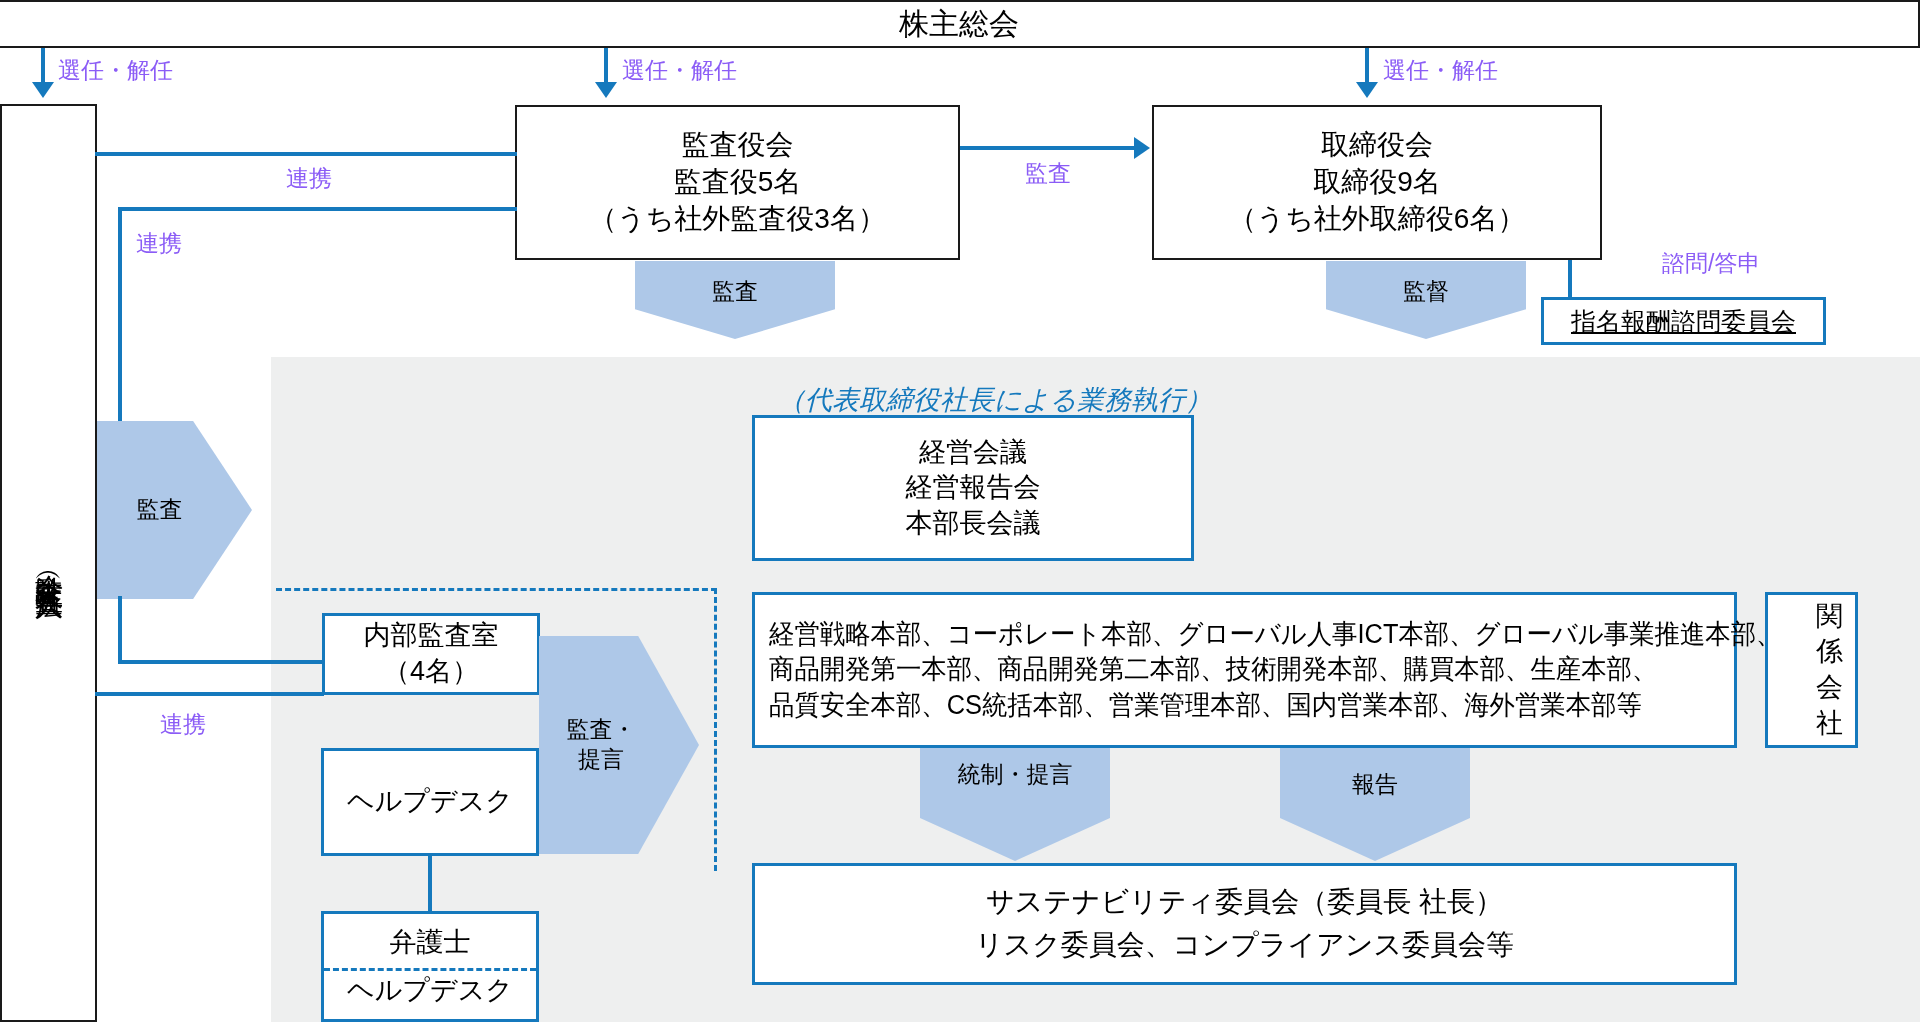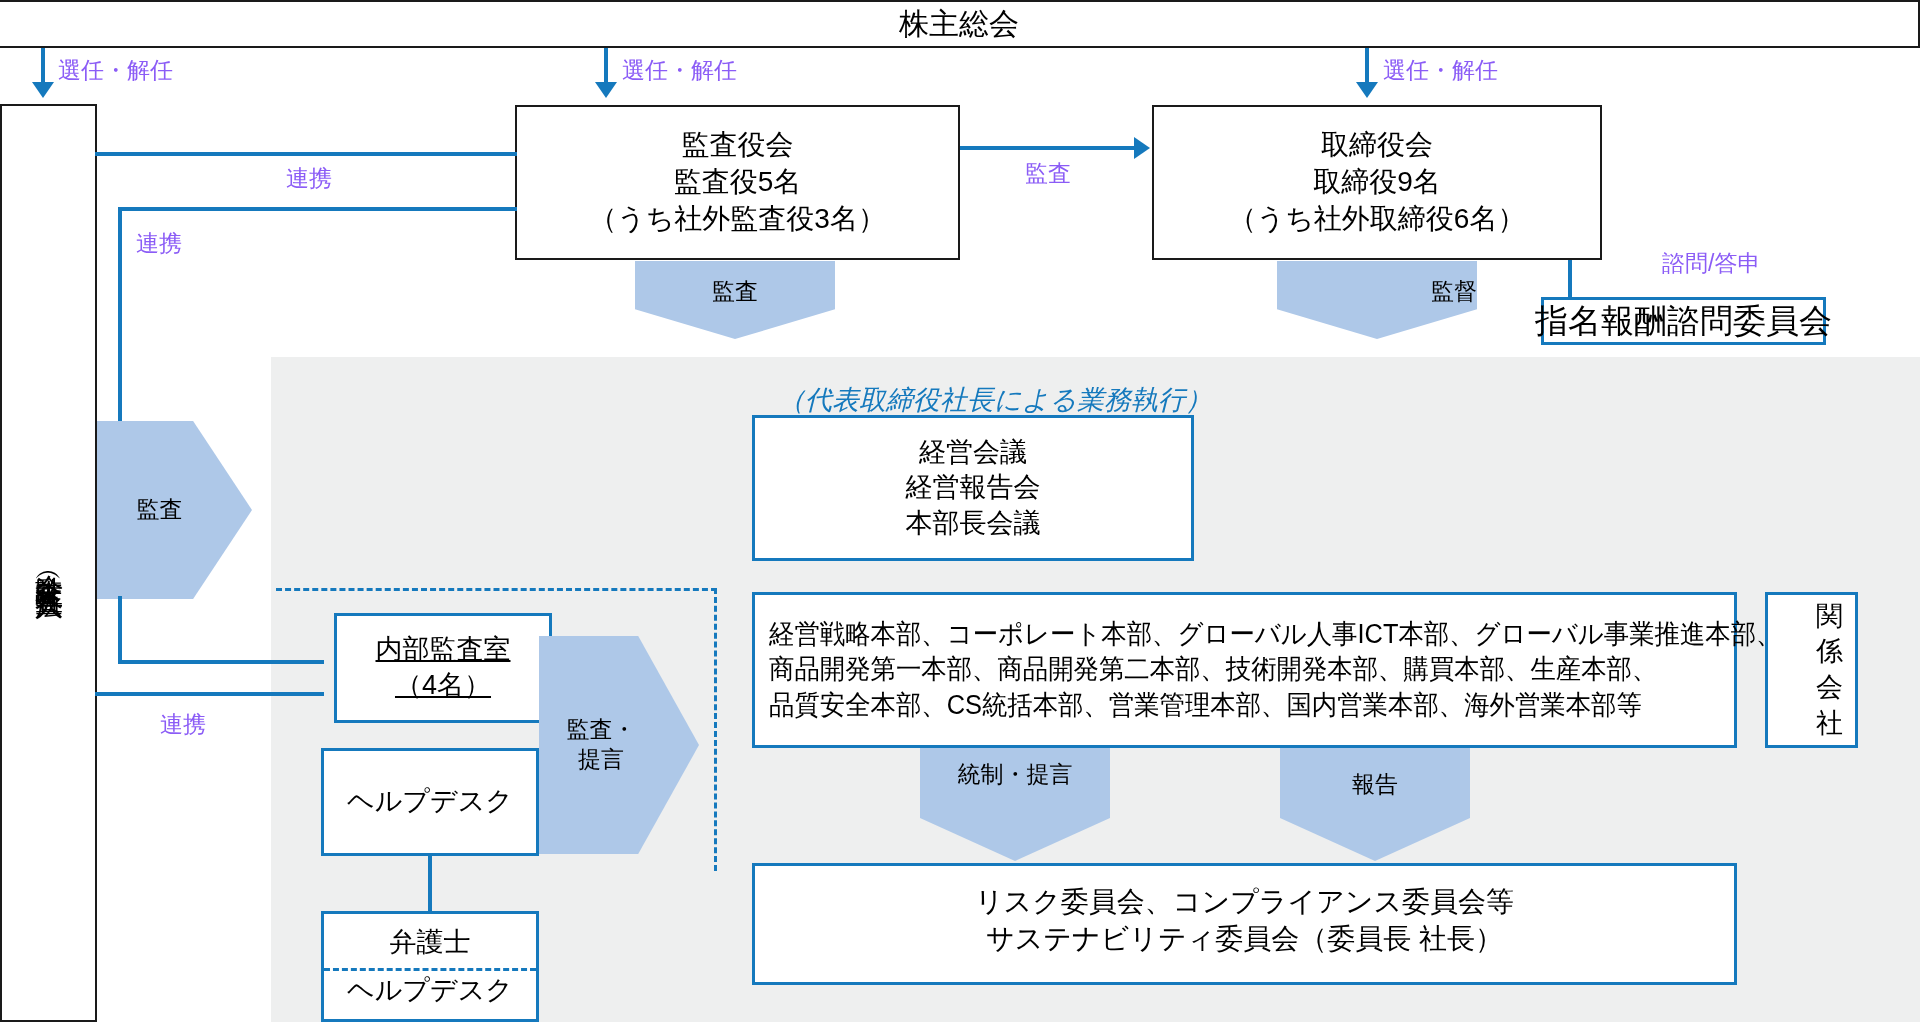--- a/index.html
+++ b/index.html
@@ -38,21 +38,21 @@
   .arrow-right{position:absolute;width:0;height:0;
       border-top:11px solid transparent;border-bottom:11px solid transparent;
       border-left:16px solid #1579bd;}
 
   
   .chev{position:absolute;background:#aec8e8;display:flex;align-items:center;
         justify-content:center;text-align:center;font-size:23px;line-height:1.3;}
   .chev-down{clip-path:polygon(0 0,100% 0,100% 62%,50% 100%,0 62%);}
   .chev-right{clip-path:polygon(0 0,62% 0,100% 50%,62% 100%,0 100%);}
   .t23{font-size:23px;}
-  .t25{font-size:33px;}
+  .t25{font-size:25px;text-decoration:underline;}
   .t27{font-size:27px;}
   .t28{font-size:28px;}
   .t30{font-size:30px;}
   .cond{transform:scaleX(.94);transform-origin:center;}
   .nowrap{white-space:nowrap;}
 </style>
 </head>
 <body>
 
 <div id="stage">
@@ -99,21 +99,21 @@
   <div class="lbl t23" style="left:136px;top:228px;">連携</div>
 
   <div class="ln" style="left:960px;top:146px;width:176px;height:4px;"></div>
   <div class="arrow-right" style="left:1134px;top:137px;"></div>
   <div class="lbl t23" style="left:1025px;top:158px;">監査</div>
 
   <div class="chev chev-down" style="left:635px;top:261px;width:200px;height:78px;">
     <span style="margin-bottom:16px;">監査</span>
   </div>
 
-  <div class="chev chev-down" style="left:1277px;top:261px;width:200px;height:78px;justify-content:flex-end;">
+  <div class="chev chev-down" style="left:1326px;top:261px;width:200px;height:78px;">
     <span style="margin-bottom:16px;">監督</span>
   </div>
 
   <div class="ln" style="left:1568px;top:260px;width:4px;height:40px;"></div>
   <div class="lbl t23" style="left:1620px;top:248px;margin-left:42px;">諮問/答申</div>
   <div class="box box-blue" style="left:1541px;top:297px;width:285px;height:48px;">
     <div class="t25 nowrap">指名報酬諮問委員会</div>
   </div>
 
   <div class="lbl t27 lbl-blue" style="left:778px;top:382px;font-style:italic;">（代表取締役社長による業務執行）</div>
@@ -124,21 +124,21 @@
     <div class="t27">本部長会議</div>
   </div>
 
   <div class="chev chev-right" style="left:97px;top:421px;width:155px;height:178px;">
     <span style="margin-right:30px;">監査</span>
   </div>
 
   <div class="dash-h" style="left:276px;top:588px;width:441px;"></div>
   <div class="dash-v" style="left:714px;top:588px;height:283px;"></div>
 
-  <div class="box box-blue" style="left:334px;top:613px;width:218px;height:110px;text-decoration:underline;">
+  <div class="box box-blue" style="left:322px;top:613px;width:218px;height:82px;">
     <div class="t27">内部監査室</div>
     <div class="t27">（4名）</div>
   </div>
 
   <div class="ln" style="left:118px;top:660px;width:206px;height:4px;"></div>
   <div class="ln" style="left:95px;top:692px;width:229px;height:4px;"></div>
   <div class="ln" style="left:118px;top:596px;width:4px;height:68px;"></div>
   <div class="lbl t23" style="left:160px;top:709px;">連携</div>
 
   <div class="chev chev-right" style="left:539px;top:636px;width:160px;height:218px;">
@@ -173,17 +173,17 @@
 
   <div class="chev chev-down" style="left:920px;top:748px;width:190px;height:113px;">
     <span style="margin-bottom:60px;">統制・提言</span>
   </div>
 
   <div class="chev chev-down" style="left:1280px;top:748px;width:190px;height:113px;">
     <span style="margin-bottom:40px;">報告</span>
   </div>
 
   <div class="box box-blue" style="left:752px;top:863px;width:985px;height:122px;">
+    <div class="t28" style="margin-bottom:6px;">サステナビリティ委員会（委員長 社長）</div>
     <div class="t28">リスク委員会、コンプライアンス委員会等</div>
-    <div class="t28" style="margin-bottom:6px;">サステナビリティ委員会（委員長 社長）</div>
   </div>
 
 </div>
 
 </body></html>

